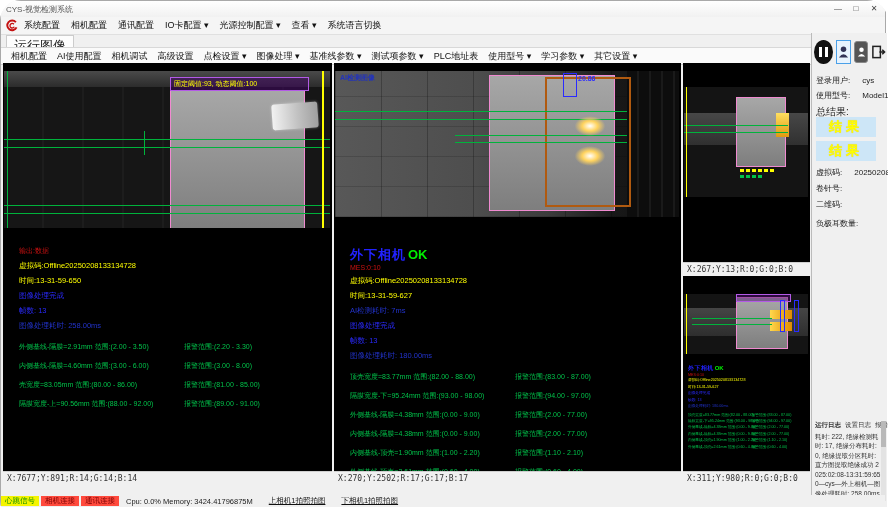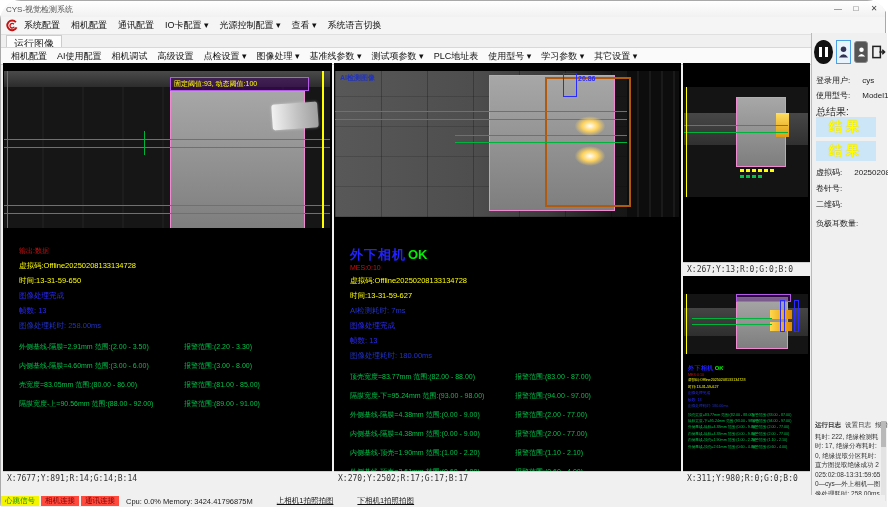--- a/index.html
+++ b/index.html
@@ -8,21 +8,21 @@
 
   
   .titlebar{position:absolute;left:0;top:0;width:100%;height:16px;background:linear-gradient(#ffffff,#f1f1f1);display:flex;align-items:center;}
   .titlebar .title{font-size:8px;color:#555;margin-left:5px;}
   .winbtns{position:absolute;right:2px;top:0;display:flex;}
   .winbtns span{width:18px;height:15px;font-size:8px;color:#444;text-align:center;line-height:15px;cursor:default;}
   .menubar{position:absolute;left:0;top:16px;width:100%;height:17px;background:#f5f5f5;display:flex;align-items:center;border-bottom:1px solid #e0e0e0;}
   .logo{width:14px;height:13px;margin:0 5px 0 4px;}
   .menu-item{font-size:9px;color:#111;margin-right:11px;white-space:nowrap;}
   .tabbar{position:absolute;left:0;top:33px;width:100%;height:13px;}
-  .tabbar .tab{position:absolute;left:5px;top:1px;font-size:10px;color:#222;background:#fdfdfd;border:1px solid #ccc;border-bottom:none;padding:1px 7px 0 7px;height:11px;}
+  .tabbar .tab{position:absolute;left:5px;top:1px;font-size:13px;color:#222;background:#fdfdfd;border:1px solid #ccc;border-bottom:none;padding:1px 7px 0 7px;height:11px;}
   .toolbar{position:absolute;left:0;top:46px;width:100%;height:16px;background:#fafafa;border-top:1px solid #d8d8d8;border-bottom:1px solid #cfcfcf;display:flex;align-items:center;}
   .tool-item{font-size:9px;color:#111;margin-left:10px;white-space:nowrap;}
 
   
   .panel{position:absolute;background:#000;}
   .panel-footer{position:absolute;left:0;bottom:0;width:100%;height:13px;background:#f0f0f0;border-top:1px solid #cfcfcf;font-family:"DejaVu Sans Mono",monospace;font-size:8px;color:#333;line-height:13px;padding-left:4px;box-sizing:border-box;}
   .panel-left{left:2px;top:62px;width:329px;height:421px;}
   .panel-mid{left:333px;top:62px;width:347px;height:421px;}
   .panel-s1{left:682px;top:62px;width:127px;height:212px;}
   .panel-s2{left:682px;top:275px;width:127px;height:208px;}
@@ -85,21 +85,21 @@
   .log-text{position:absolute;left:3px;top:399px;width:67px;font-size:6.5px;color:#333;line-height:1.45;word-break:break-all;}
   .scrollbar{position:absolute;right:1px;top:388px;width:5px;height:80px;background:#e3e3e3;}
   .scrollbar i{display:block;width:5px;height:26px;background:#b9b9b9;}
 
   
   .statusbar{position:absolute;left:0px;top:494px;width:100%;height:12px;background:#f0f0f0;display:flex;align-items:center;font-size:7.5px;}
   .badge{height:10px;line-height:10px;padding:0 4px;margin-right:2px;font-size:7.5px;}
   .badge-heart{background:#f4f400;color:#0b8a00;}
   .badge-red{background:#ff4a3d;color:#7a0000;}
   .sb-cpu{color:#222;margin-left:5px;}
-  .sb-link{color:#111;text-decoration:underline;margin-left:24px;}
+  .sb-link{color:#111;text-decoration:underline;margin-left:16px;}
 </style>
 </head>
 <body>
 
 <div id="app">
   <div class="window">
 
     <div class="titlebar">
       <span class="title">CYS-视觉检测系统</span>
       <div class="winbtns">

